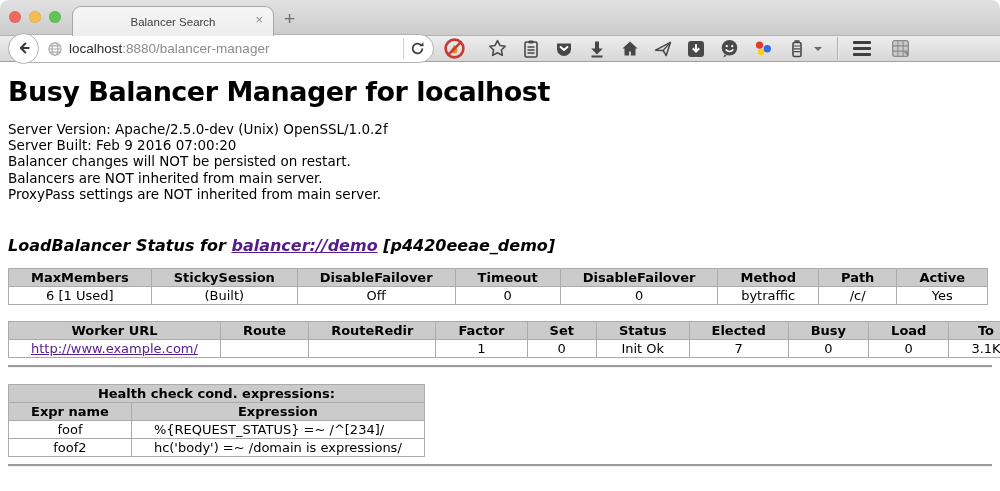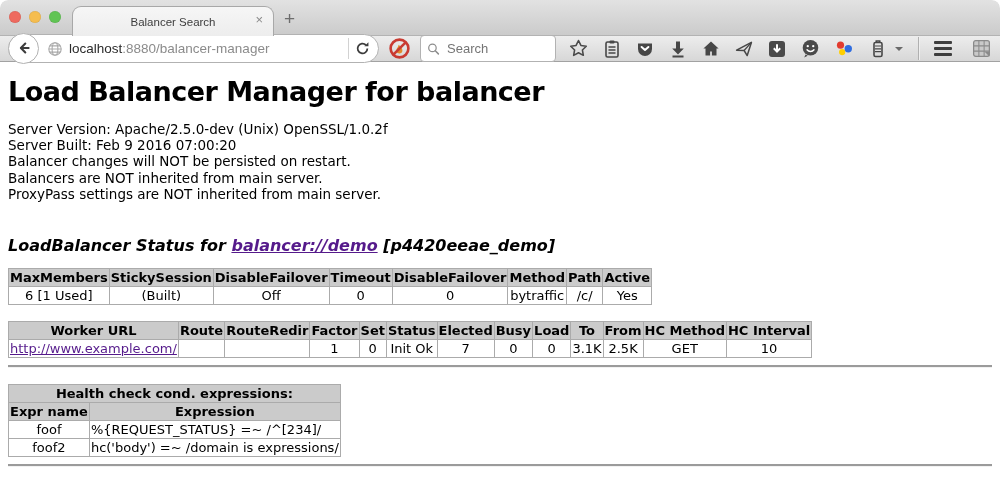--- a/index.html
+++ b/index.html
@@ -41,21 +41,21 @@
   .vsep{width:1px;height:23px;background:#b0b0b0;box-shadow:1px 0 0 #efefef;margin:0 2px;}
   .hamburger{display:flex;flex-direction:column;gap:3.5px;}
   .hamburger div{width:18px;height:2.6px;background:#3e3e3e;border-radius:1px;}
   
   .content{padding:0 8px;font-family:"DejaVu Sans",sans-serif;color:#000;}
   .content h1{font-size:27px;margin:14px 0 0 0;font-weight:bold;letter-spacing:-.5px;}
   .info{font-size:13.5px;line-height:16.2px;margin:14px 0 0 0;}
   .status-heading{font-size:16px;font-weight:bold;margin:34px 0 0 0;font-style:italic;}
   .status-heading a{color:#551a8b;}
   table{border-collapse:collapse;font-family:"DejaVu Sans",sans-serif;font-size:13px;}
-  th,td{border:1px solid #ababab;padding:1px 1px;text-align:center;white-space:nowrap;}
+  th,td{border:1px solid #ababab;padding:1px 22px;text-align:center;white-space:nowrap;}
   th{background:#cbcbcb;font-weight:bold;}
   .t-balancer{margin-top:13px;}
   .t-worker{margin-top:16px;}
   .t-worker td.lcell, .t-health td.lcell{text-align:left;}
   .t-worker a, .status-heading a{color:#551a8b;}
   .t-health{margin-top:16px;}
   hr{border:0;border-top:2px solid #9b9b9b;border-bottom:1px solid #f2f2f2;margin:7px 0 0 0;}
 </style>
 </head>
 <body>
@@ -103,27 +103,20 @@
     </div>
 
     <span class="blocked icon">
       <svg width="23" height="23" viewBox="0 0 22 22">
           <circle cx="11" cy="11" r="8.5" fill="none" stroke="#c93b32" stroke-width="2.5"></circle>
           <path d="M8 13.6c-.2-3 1.9-3.6 2.1-6.3 1.9 1.3 4 3.7 3.7 6.3a3 3 0 0 1-5.8 0z" fill="#e2892b"></path>
           <line x1="5.1" y1="16.9" x2="16.9" y2="5.1" stroke="#c93b32" stroke-width="2.5"></line>
         </svg>
     </span>
 
-    <div class="searchbox">
-      <svg width="14" height="14" viewBox="0 0 16 16">
-          <circle cx="6.7" cy="6.7" r="4.6" fill="none" stroke="#8d8d8d" stroke-width="1.5"></circle>
-          <line x1="10.2" y1="10.2" x2="14" y2="14" stroke="#8d8d8d" stroke-width="1.8" stroke-linecap="round"></line>
-        </svg>
-      <input placeholder="Search" style="">
-    </div>
 
     <div class="icons">
       <span class="icon">
           <svg width="21" height="21" viewBox="0 0 20 20">
             <path d="M10 2.4l2.3 4.7 5.1.7-3.7 3.6.9 5.1L10 14.1l-4.6 2.4.9-5.1L2.6 7.8l5.1-.7z" fill="none" stroke="#4a4a4a" stroke-width="1.5" stroke-linejoin="round"></path>
           </svg>
         </span>
       <span class="icon">
           <svg width="20" height="20" viewBox="0 0 20 20">
             <rect x="4" y="3" width="12" height="15" rx="1.5" fill="none" stroke="#474747" stroke-width="1.6"></rect>
@@ -195,21 +188,21 @@
           <svg width="21" height="21" viewBox="0 0 20 20">
             <rect x="2.5" y="2.5" width="15" height="15" rx="2" fill="#c9c9c9" stroke="#8a8a8a" stroke-width="1.2"></rect>
             <path d="M2.5 7.5h15M2.5 12.5h15M7.5 2.5v15M12.5 2.5v15" stroke="#8a8a8a" stroke-width="1"></path>
             <path d="M13 13h4.5v4.5z" fill="#8a8a8a"></path>
           </svg>
         </span>
     </div>
   </div>
 
   <div class="content">
-    <h1>Load Balancer Manager for balancer</h1>
+    <h1>Busy Balancer Manager for localhost</h1>
 
     <div class="info">
       <div>Server Version: Apache/2.5.0-dev (Unix) OpenSSL/1.0.2f</div>
       <div>Server Built: Feb 9 2016 07:00:20</div>
       <div>Balancer changes will NOT be persisted on restart.</div>
       <div>Balancers are NOT inherited from main server.</div>
       <div>ProxyPass settings are NOT inherited from main server.</div>
     </div>
 
     <div class="status-heading"><span>LoadBalancer Status for </span><a href="#">balancer://demo</a><span> [p4420eeae_demo]</span></div>

